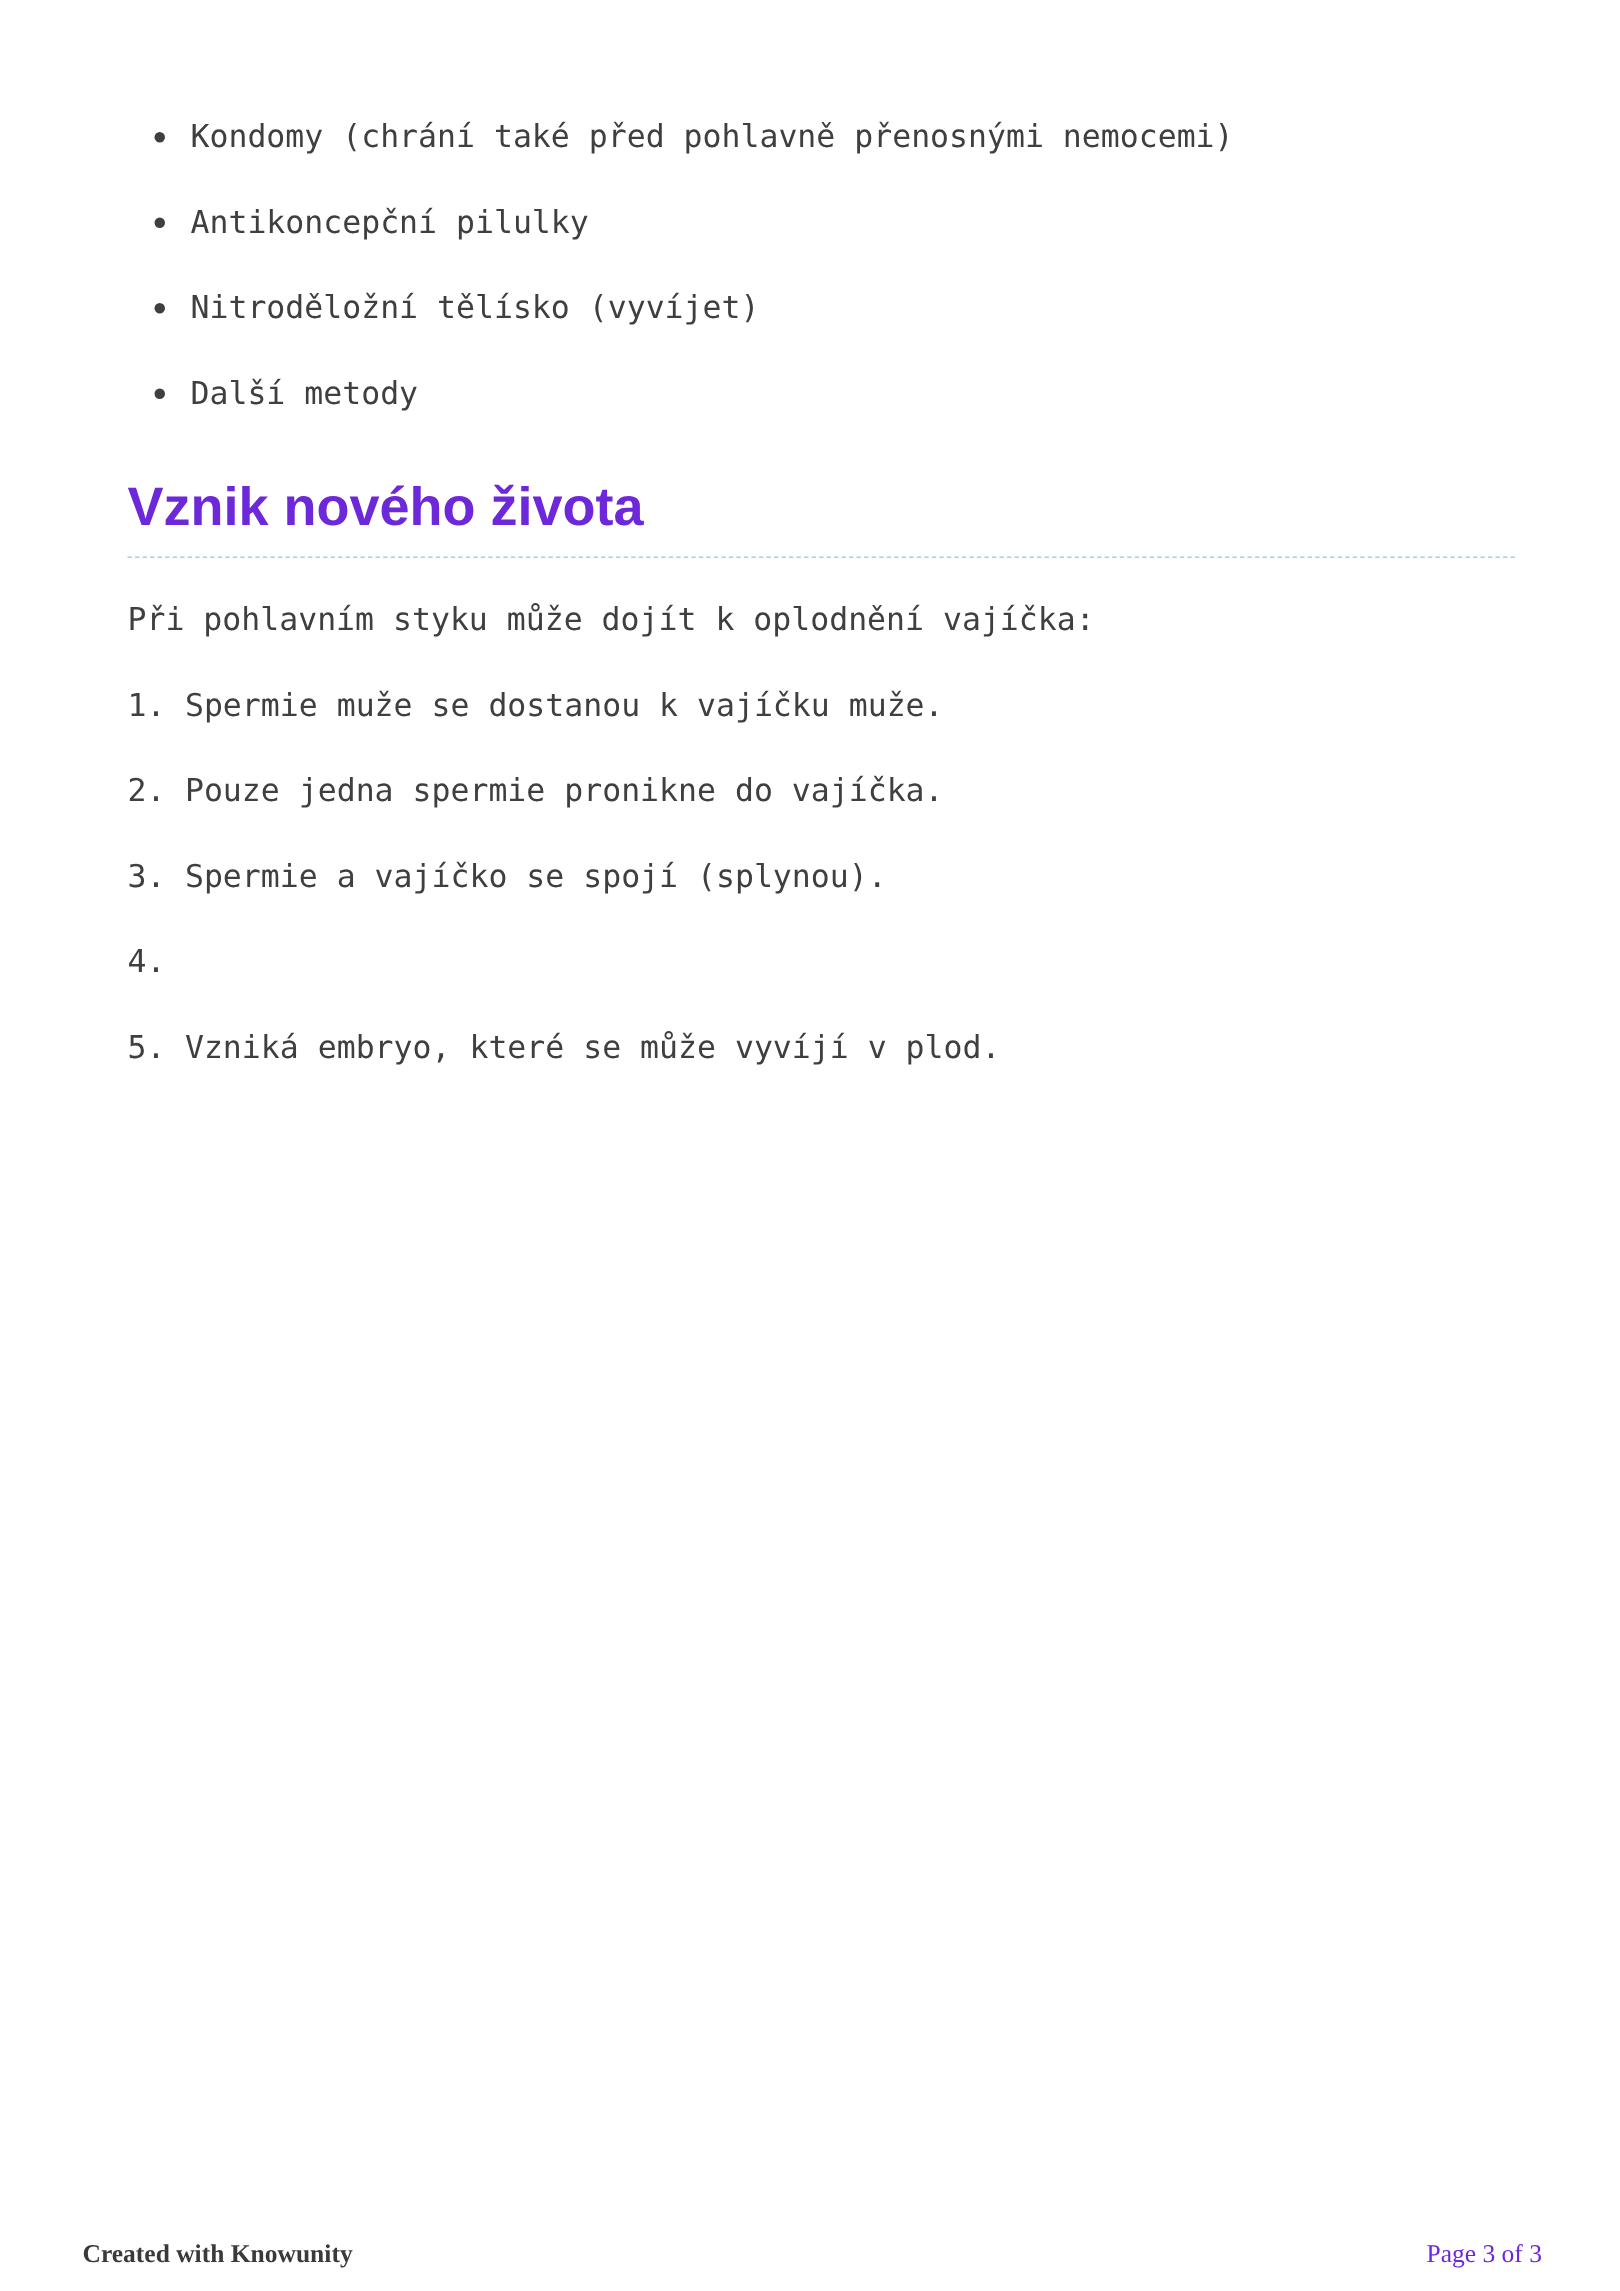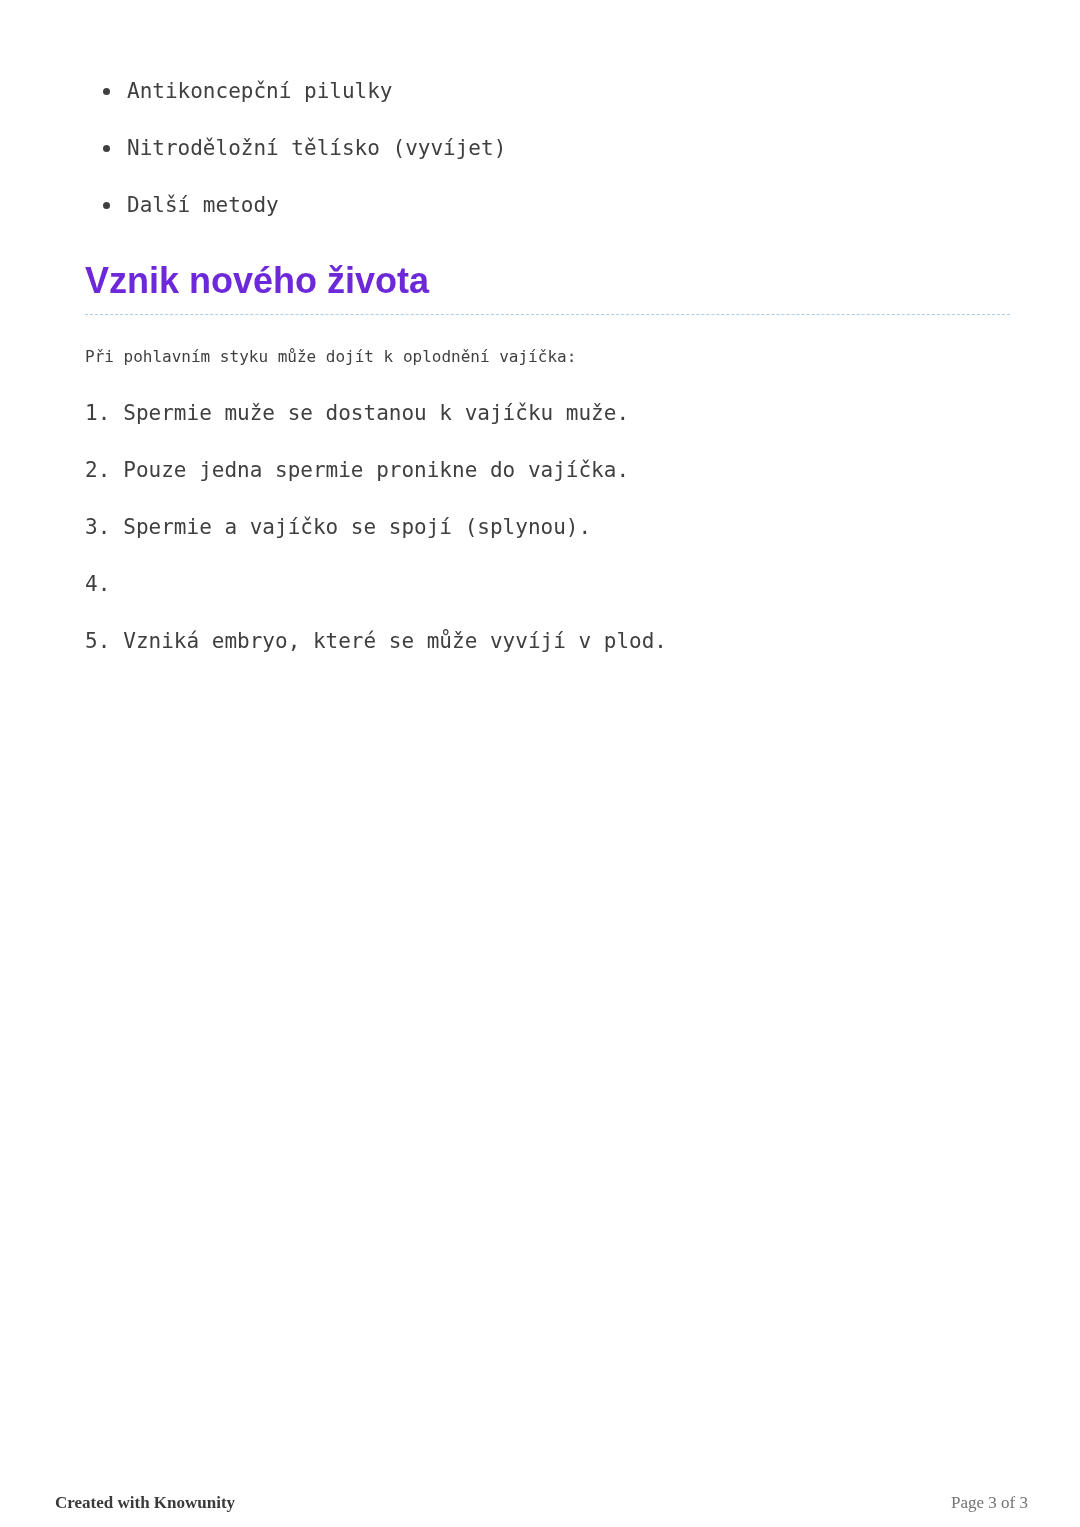--- a/index.html
+++ b/index.html
@@ -42,21 +42,21 @@
     margin: 42px 0 0 0;
     letter-spacing: 0;
   }
   .divider {
     border-bottom: 1px dashed #a9cdea;
     margin-top: 13px;
     height: 0;
   }
 
   .intro {
-    font-size: 16px;
+    font-size: 21px;
     line-height: 27px;
     margin: 28px 0 30px 0;
   }
 
   .steps { margin: 0; padding: 0; }
   .step {
     display: flex;
     font-size: 21px;
     line-height: 27px;
     margin-bottom: 30px;
@@ -70,28 +70,32 @@
     bottom: 14px;
     padding: 0 52px 0 55px;
     display: flex;
     justify-content: space-between;
     align-items: baseline;
     font-family: "Liberation Serif", "DejaVu Serif", serif;
     font-size: 17px;
     text-align: right;
   }
   .footer .brand { font-weight: 700; color: #3a3a3a; }
-  .footer .pagenum { font-weight: 400; color: #737373; }
+  .footer .pagenum { font-weight: 400; color: #6d28d9; }
 </style>
 </head>
 <body>
 
 <div class="content">
 
   <ul class="bullets">
+    <li>
+      <span class="marker"></span>
+      <span>Kondomy (chrání také před pohlavně přenosnými nemocemi)</span>
+    </li>
     <li>
       <span class="marker"></span>
       <span>Antikoncepční pilulky</span>
     </li>
     <li>
       <span class="marker"></span>
       <span>Nitroděložní tělísko (vyvíjet)</span>
     </li>
     <li>
       <span class="marker"></span>

